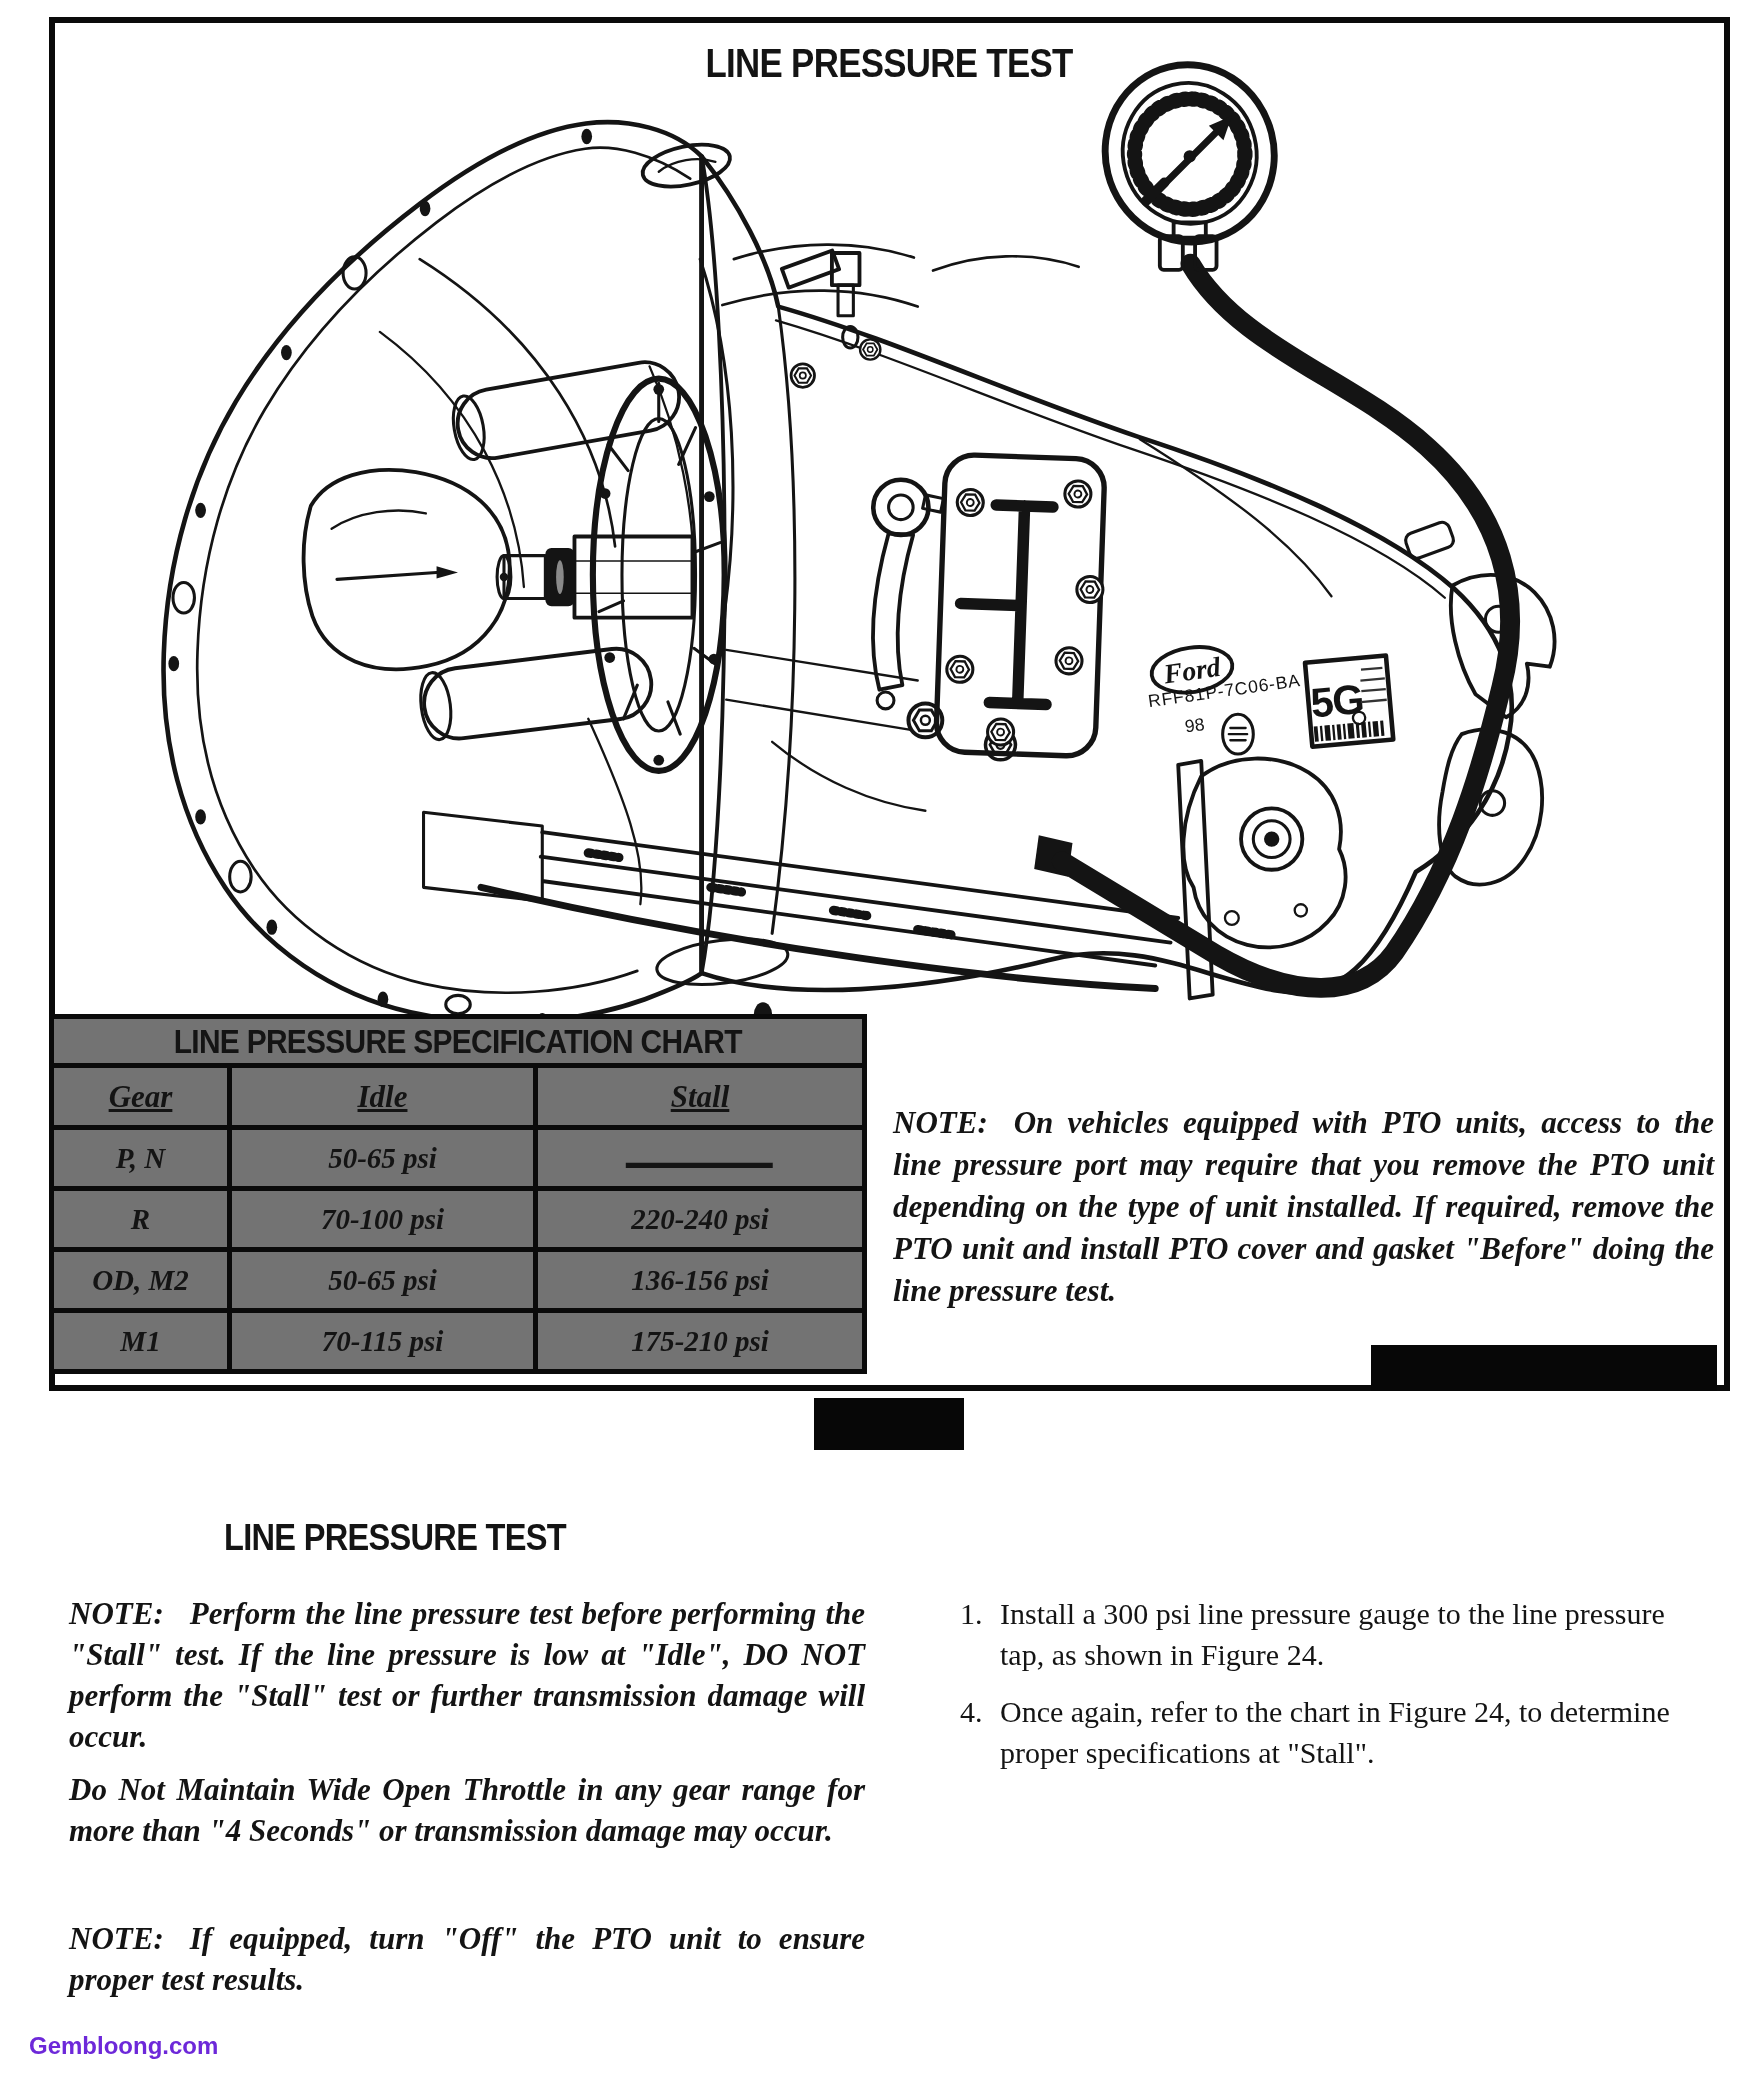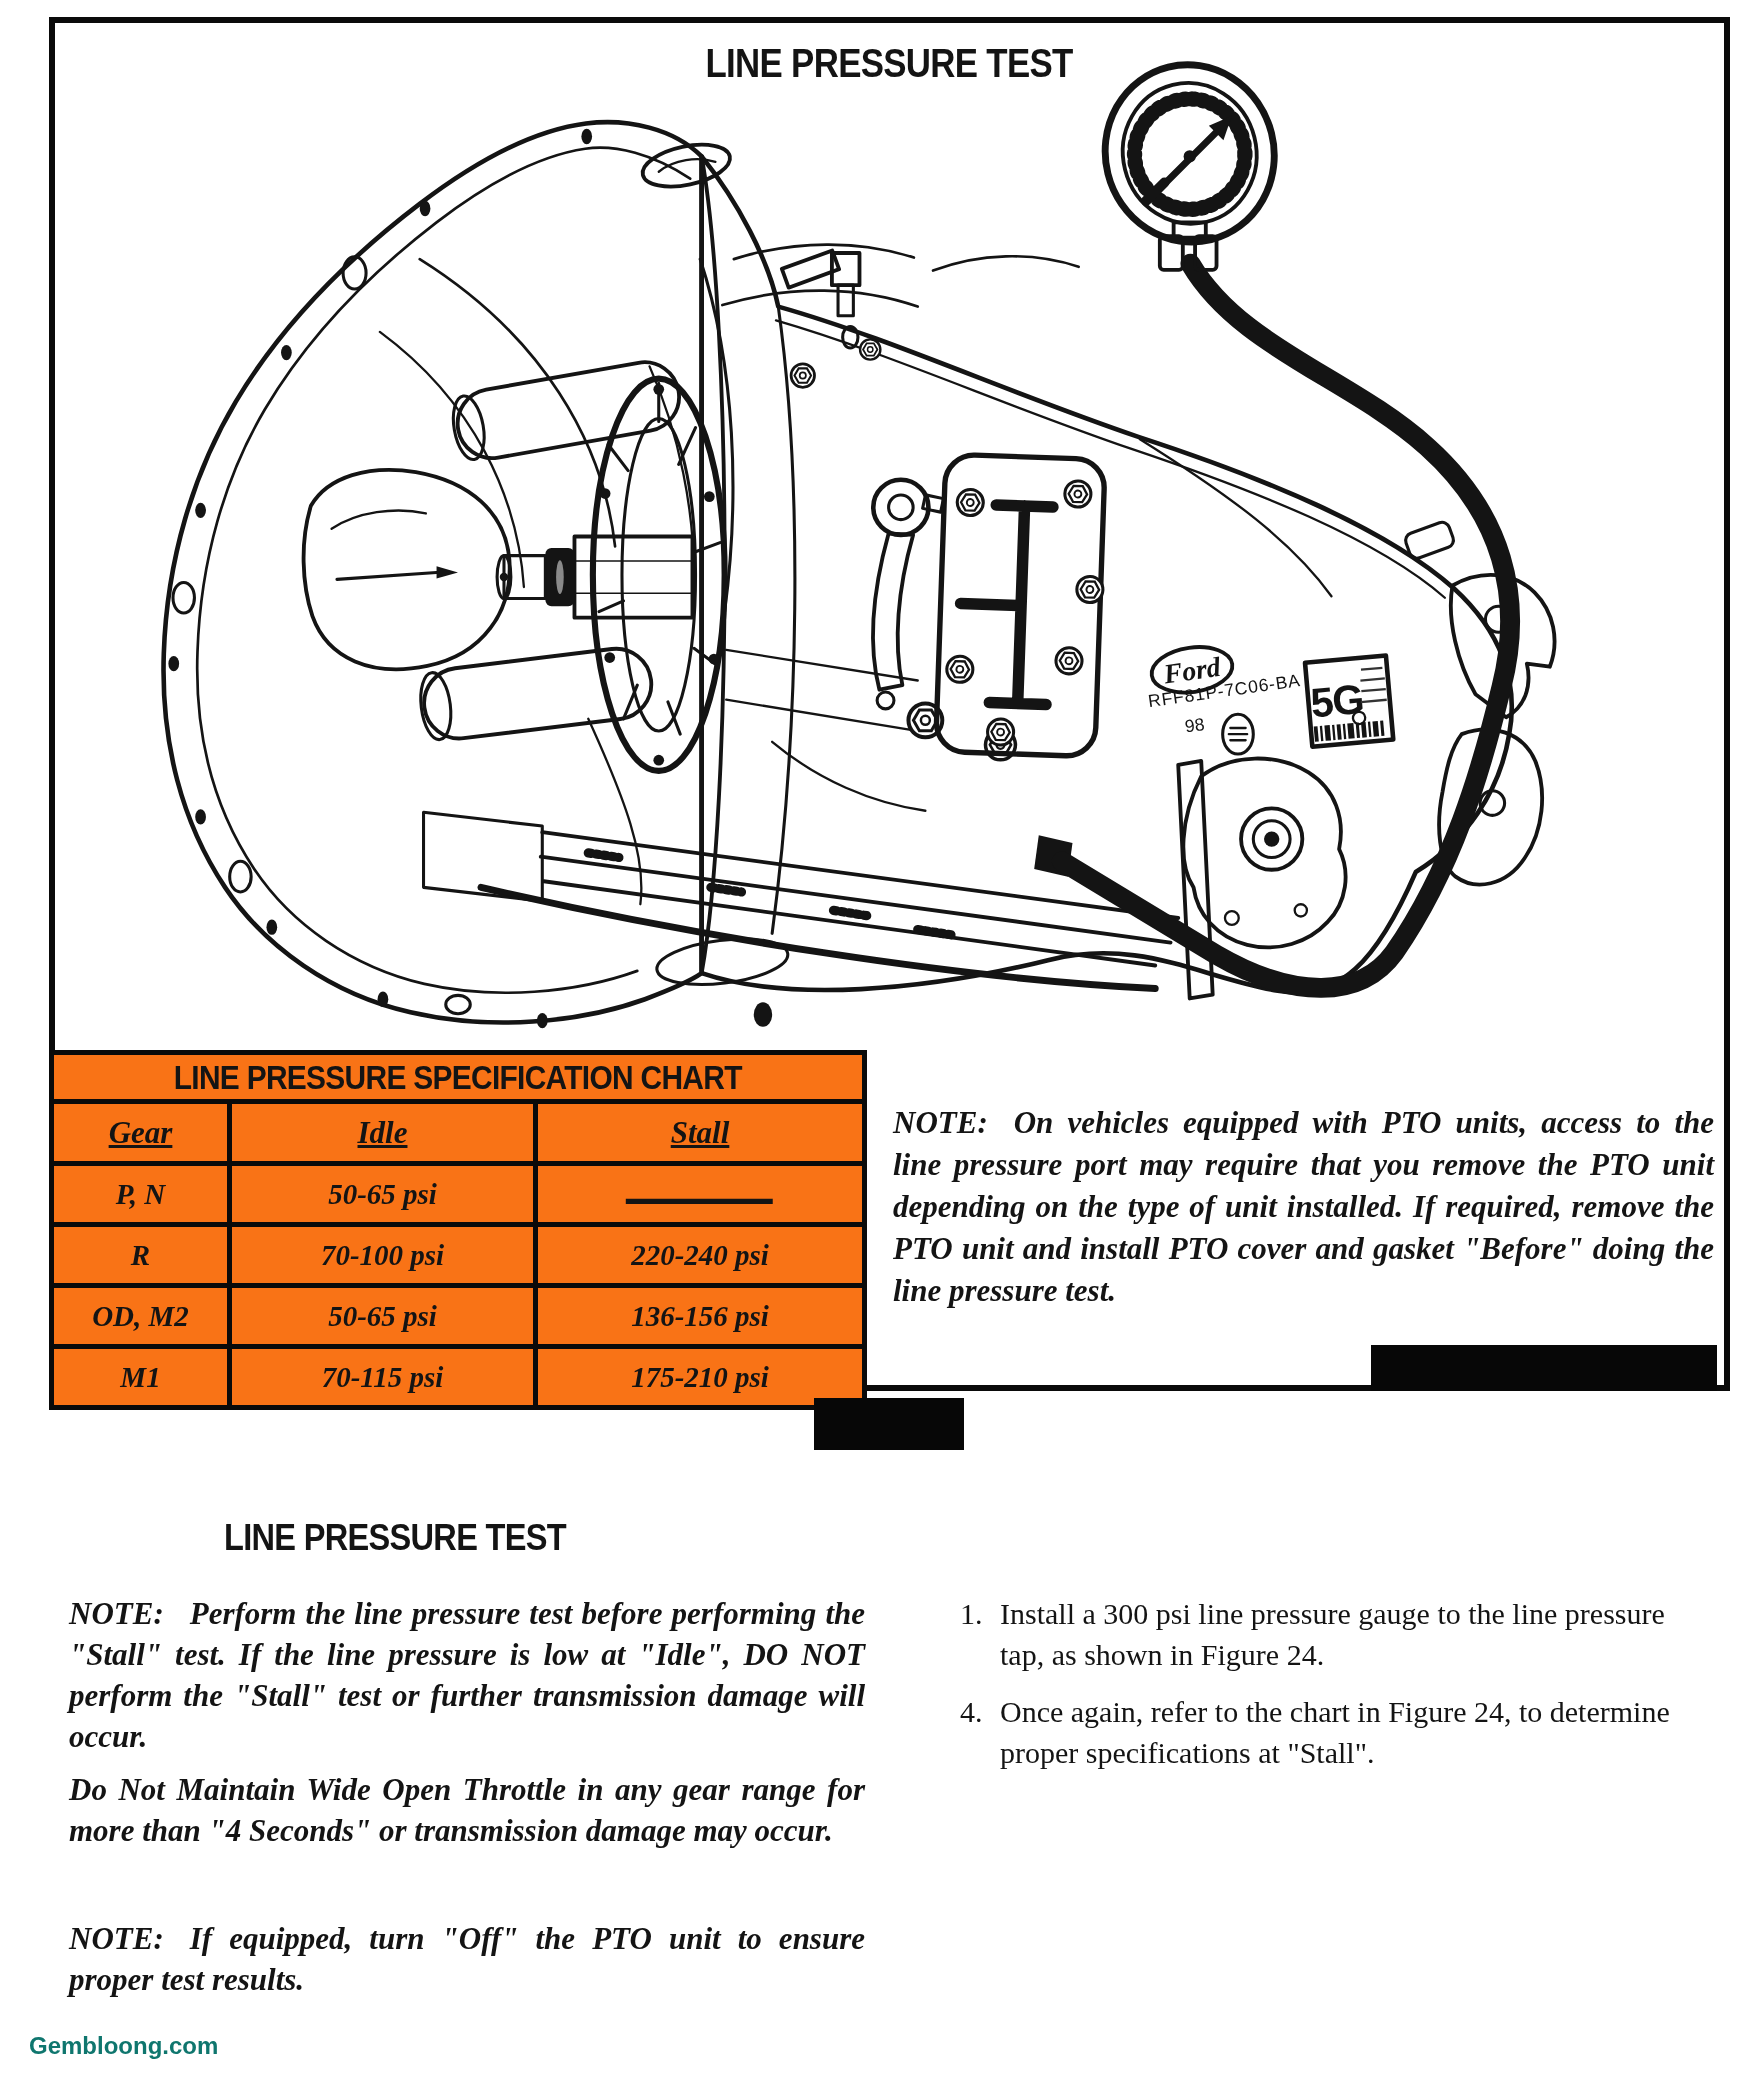--- a/index.html
+++ b/index.html
@@ -9,22 +9,22 @@
   
   .figure-box{position:absolute;left:49px;top:17px;width:1681px;height:1374px;
               border:6.1px solid #0a0a0a;box-sizing:border-box;background:#fff;}
   .figure-title{position:absolute;left:0;top:17px;width:100%;text-align:center;
                 font-family:"Liberation Sans",sans-serif;font-weight:bold;font-size:41px;
                 letter-spacing:-0.8px;}
   .figure-title>span{display:inline-block;transform:scaleX(.85);transform-origin:center;}
   .illustration{position:absolute;left:0;top:0;width:1681px;height:1374px;}
 
   
-  .spec-table{position:absolute;left:49px;top:1050px;width:812px;border-collapse:collapse;
-              background:#f97316;table-layout:fixed;}
+  .spec-table{position:absolute;left:49px;top:1014px;width:812px;border-collapse:collapse;
+              background:#737373;table-layout:fixed;}
   .spec-table td{border:5.4px solid #0a0a0a;text-align:center;vertical-align:middle;
                  font-weight:bold;font-style:italic;font-size:29px;padding:0;}
   .spec-table td.tbl-title{font-style:normal;font-family:"Liberation Sans",sans-serif;
                  font-size:34px;letter-spacing:-0.8px;height:44px;}
   .tbl-title>span{display:inline-block;transform:scaleX(.88);transform-origin:center;}
   .spec-table td.hdr{font-size:31px;height:57px;text-decoration:underline;}
   .spec-table td.cell{height:56px;}
   .col-gear{width:178px;} .col-idle{width:306px;} .col-stall{width:329px;}
   .spec-dash{display:inline-block;transform:scale(5,2.6);transform-origin:center;
              font-weight:bold;}
@@ -49,21 +49,21 @@
             font-weight:bold;font-style:italic;font-size:31px;line-height:41px;
             text-align:justify;}
   .left-col p{margin:12px;}
   .left-col .note2{margin-top:67px;}
   .right-col{position:absolute;left:944px;top:1577px;width:766px;
              font-size:30px;line-height:41px;}
   .right-col ol{list-style:none;margin:0;padding:0;}
   .right-col li{padding-left:40px;text-indent:-40px;margin:16px;}
   .right-col .num{display:inline-block;width:40px;text-indent:0;}
 
-  .watermark{position:absolute;left:29px;top:2032px;color:#0f766e;
+  .watermark{position:absolute;left:29px;top:2032px;color:#6d28d9;
              font-family:"Liberation Sans",sans-serif;font-weight:bold;font-size:24px;}
 
   
   svg .ln{stroke:#141414;fill:none;stroke-linecap:round;stroke-linejoin:round;}
   svg text{stroke:none;fill:#141414;}
 </style>
 </head>
 <body>
 
 <div class="page">

